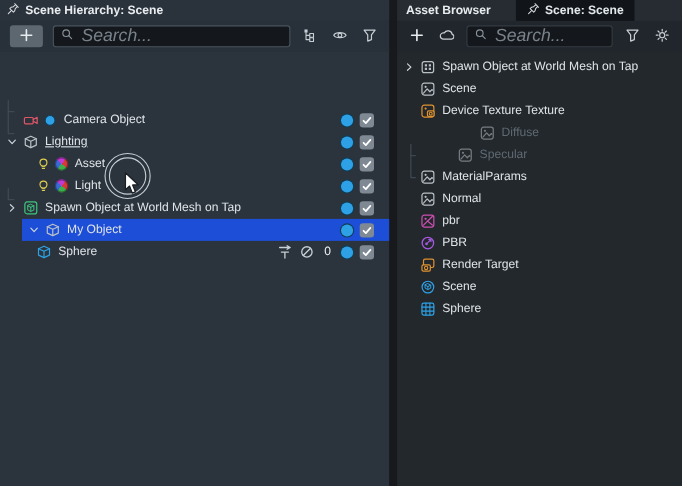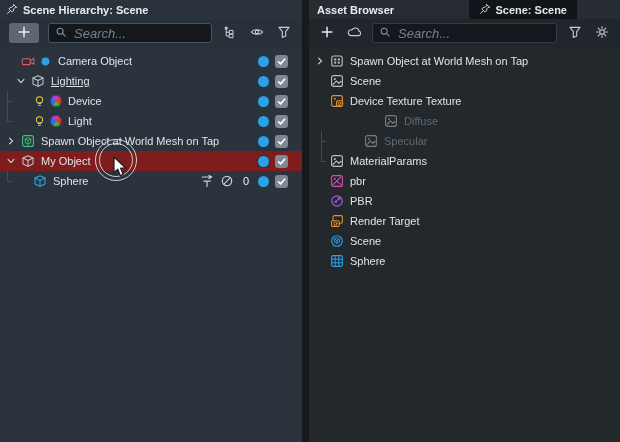--- a/index.html
+++ b/index.html
@@ -1,19 +1,19 @@
 <!DOCTYPE html>
 <html><head>
 <meta charset="utf-8">
 <style>
   html,body{margin:0;padding:0;background:#17191c;}
   body{width:620px;height:442px;overflow:hidden;position:relative;
        font-family:"Liberation Sans",sans-serif;-webkit-font-smoothing:antialiased;}
   .app{display:flex;width:620px;height:442px;}
-  .left-panel{width:302px;background:#2b343d;display:flex;flex-direction:column;}
+  .left-panel{width:354px;background:#2b343d;display:flex;flex-direction:column;}
   .divider{width:7px;background:#17191c;}
   .right-panel{flex:1;background:#23282d;display:flex;flex-direction:column;min-width:0;}
 
   .panel-title{height:19px;background:#2a323b;display:flex;align-items:center;
                padding:0 6px;gap:5px;font-size:11px;font-weight:bold;color:#e8ecef;flex:none;}
   .tabbar{height:19px;background:#262c32;display:flex;align-items:stretch;flex:none;}
   .tab-active{display:flex;align-items:center;padding:0 8px;font-size:11px;font-weight:bold;color:#e8ecef;}
   .tab-spacer{flex:1;}
   .tab-scene{display:flex;align-items:center;gap:4px;padding:0 10px;background:#111519;
              font-size:11px;font-weight:bold;color:#e2e7ea;}
@@ -23,27 +23,27 @@
   .toolbar.lt{background:#28313a;}
   .toolbar.rt{background:#21262c;}
   .plus-btn{width:30px;height:20px;background:#5d6770;border:0;border-radius:3px;
             display:flex;align-items:center;justify-content:center;padding:0;cursor:default;flex:none;}
   .tbtn{width:18px;height:18px;display:flex;align-items:center;justify-content:center;
         background:none;border:0;padding:0;flex:none;}
   .search{flex:1;height:18px;min-width:0;background:#14181c;border:1px solid #4a545e;
           border-radius:3px;display:flex;align-items:center;gap:5px;padding:0 6px;}
   .toolbar.rt .search{border-color:#343b42;}
   .search input{flex:1;min-width:0;background:transparent;border:0;outline:none;
-                color:#cfd6da;font-size:13px;font-family:"Liberation Sans",sans-serif;}
+                color:#cfd6da;font-size:16px;font-family:"Liberation Sans",sans-serif;}
   .search input::placeholder{color:#79828a;font-style:italic;}
 
   .list{flex:1;position:relative;padding-top:4px;overflow:hidden;}
   .row{height:20px;display:flex;align-items:center;gap:4px;font-size:11px;color:#dfe4e8;
        white-space:nowrap;position:relative;}
-  .row.selected{background:#7f1d1d;}
+  .row.selected{background:#1d4ed8;margin-left:20px;}
   .row.dim .lbl{color:#5f6a72;}
   .row.dim svg{opacity:.55;}
   .lbl{margin-left:2px;}
   .chev{width:13px;height:14px;display:inline-flex;align-items:center;justify-content:center;flex:none;}
   .ctrl{display:flex;align-items:center;gap:6px;margin-left:auto;padding-right:14px;flex:none;}
   .vdot{width:11px;height:11px;border-radius:50%;background:#2ea1e6;box-shadow:0 0 0 1px #113c55;flex:none;}
   .cb{width:13px;height:13px;border-radius:3px;background:#7f8994;display:flex;
       align-items:center;justify-content:center;flex:none;}
   .cnt{color:#eef2f4;font-size:11px;margin:0 3px;}
   .wheel{width:12px;height:12px;border-radius:50%;flex:none;
@@ -98,40 +98,40 @@
               <path d="M2 2.4 H12 L8.7 6.6 V11 L5.3 12.4 V6.6 Z" stroke="#c7ced4" stroke-width="1.1" stroke-linecap="round" stroke-linejoin="round" fill="none"></path>
             </svg></span>
       </button>
     </div>
     <div class="list" id="scene-tree">
       <div class="g" style="left:7px;top:44px;width:1px;height:30px"></div>
       <div class="g" style="left:7px;top:54px;width:6px;height:1px"></div>
       <div class="g" style="left:7px;top:74px;width:6px;height:1px"></div>
       <div class="g" style="left:7px;top:124px;width:1px;height:10px"></div>
       <div class="g" style="left:7px;top:134px;width:6px;height:1px"></div>
-    <div class="row" style="padding-left: 4px;">
+    <div class="row" style="padding-left: 4px; margin-top: 48px;">
           <span class="chev"></span>
           <svg width="14" height="14" viewBox="0 0 14 14" style="flex:none">
             <rect x="1.2" y="4.8" width="8" height="5.8" rx="1" stroke="#df5767" stroke-width="1.1" stroke-linecap="round" stroke-linejoin="round" fill="none"></rect>
             <path d="M9.2 8.3 L12.8 10.2 V4.6 L9.2 6.6" stroke="#df5767" stroke-width="1.1" stroke-linecap="round" stroke-linejoin="round" fill="none"></path>
           </svg>
           <svg width="13" height="13" viewBox="0 0 14 14" style="flex:none">
             <circle cx="7" cy="7" r="4.8" fill="#2ea1e6" stroke="#123f58" stroke-width="1"></circle>
           </svg>
           <span class="lbl">Camera Object</span>
           <span class="ctrl">
             <span class="vdot"></span>
             <span class="cb">
               <svg width="11" height="11" viewBox="0 0 11 11">
                 <path d="M2.5 5.8 L4.6 7.9 L8.7 3.2" stroke="#ffffff" stroke-width="1.6" stroke-linecap="round" stroke-linejoin="round" fill="none"></path>
               </svg>
             </span>
           </span>
         </div>
-        <div class="row" style="padding-left: 14px; text-decoration: underline;">
+        <div class="row" style="padding-left: 4px; text-decoration: underline;">
           <span class="chev">
             <svg width="12" height="12" viewBox="0 0 14 14" style="flex:none">
               <path d="M3.6 5.2 L7 8.8 L10.4 5.2" stroke="#cdd4da" stroke-width="1.3" stroke-linecap="round" stroke-linejoin="round" fill="none"></path>
             </svg>
           </span>
           <svg width="14" height="14" viewBox="0 0 14 14" style="flex:none">
             <path d="M7 1.8 L12 4.1 V9.9 L7 12.2 L2 9.9 V4.1 Z" stroke="#b9c1c7" stroke-width="1.1" stroke-linecap="round" stroke-linejoin="round" fill="none"></path>
             <path d="M2 4.1 L7 6.4 L12 4.1 M7 6.4 V12.2" stroke="#b9c1c7" stroke-width="1.1" stroke-linecap="round" stroke-linejoin="round" fill="none"></path>
           </svg>
           <span class="lbl">Lighting</span>
@@ -144,21 +144,21 @@
             </span>
           </span>
         </div>
         <div class="row" style="padding-left: 16px;">
           <span class="chev"></span>
           <svg width="13" height="13" viewBox="0 0 14 14" style="flex:none">
             <circle cx="7" cy="5.2" r="3.4" stroke="#e0cf4e" stroke-width="1.1" stroke-linecap="round" stroke-linejoin="round" fill="none"></circle>
             <path d="M5.6 9.2 H8.4 M5.9 11 H8.1" stroke="#e0cf4e" stroke-width="1.1" stroke-linecap="round" stroke-linejoin="round" fill="none"></path>
           </svg>
           <span class="wheel"></span>
-          <span class="lbl">Device</span>
+          <span class="lbl">Asset</span>
           <span class="ctrl">
             <span class="vdot"></span>
             <span class="cb">
               <svg width="11" height="11" viewBox="0 0 11 11">
                 <path d="M2.5 5.8 L4.6 7.9 L8.7 3.2" stroke="#ffffff" stroke-width="1.6" stroke-linecap="round" stroke-linejoin="round" fill="none"></path>
               </svg>
             </span>
           </span>
         </div>
         <div class="row" style="padding-left: 16px; text-align: right;">
@@ -352,20 +352,29 @@
           <svg width="14" height="14" viewBox="0 0 14 14" style="flex:none">
             <rect x="1.6" y="1.6" width="10.8" height="10.8" rx="2" stroke="#b9c1c7" stroke-width="1.1" stroke-linecap="round" stroke-linejoin="round" fill="none"></rect>
             <circle cx="4.9" cy="4.9" r="1" fill="#b9c1c7"></circle>
             <path d="M3 10.6 L6.4 6.8 L8.8 9.4 L10.6 7.4 L11.2 8" stroke="#b9c1c7" stroke-width="1.1" stroke-linecap="round" stroke-linejoin="round" fill="none"></path>
           </svg>
           <span class="lbl">MaterialParams</span>
         </div>
         <div class="row" style="padding-left: 4px;">
           <span class="chev"></span>
           <svg width="14" height="14" viewBox="0 0 14 14" style="flex:none">
+            <rect x="1.6" y="1.6" width="10.8" height="10.8" rx="2" stroke="#b9c1c7" stroke-width="1.1" stroke-linecap="round" stroke-linejoin="round" fill="none"></rect>
+            <circle cx="4.9" cy="4.9" r="1" fill="#b9c1c7"></circle>
+            <path d="M3 10.6 L6.4 6.8 L8.8 9.4 L10.6 7.4 L11.2 8" stroke="#b9c1c7" stroke-width="1.1" stroke-linecap="round" stroke-linejoin="round" fill="none"></path>
+          </svg>
+          <span class="lbl">Normal</span>
+        </div>
+        <div class="row" style="padding-left: 4px;">
+          <span class="chev"></span>
+          <svg width="14" height="14" viewBox="0 0 14 14" style="flex:none">
             <rect x="1.6" y="1.6" width="10.8" height="10.8" rx="2" stroke="#cf4fb2" stroke-width="1.1" stroke-linecap="round" stroke-linejoin="round" fill="none"></rect>
             <circle cx="4.9" cy="4.9" r="1" fill="#cf4fb2"></circle>
             <path d="M3 10.6 L11 2.8 M6.4 6.8 L11 10.6" stroke="#cf4fb2" stroke-width="1.1" stroke-linecap="round" stroke-linejoin="round" fill="none"></path>
           </svg>
           <span class="lbl">pbr</span>
         </div>
         <div class="row" style="padding-left: 4px;">
           <span class="chev"></span>
           <svg width="14" height="14" viewBox="0 0 14 14" style="flex:none">
             <circle cx="7" cy="7" r="5.2" stroke="#a55ae0" stroke-width="1.2" stroke-linecap="round" stroke-linejoin="round" fill="none"></circle>

